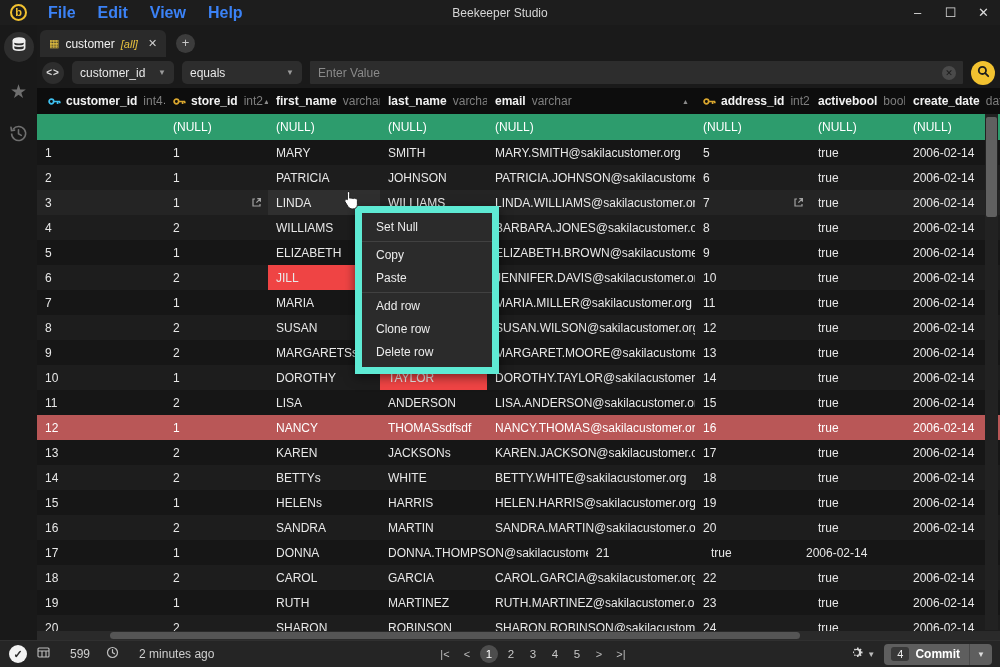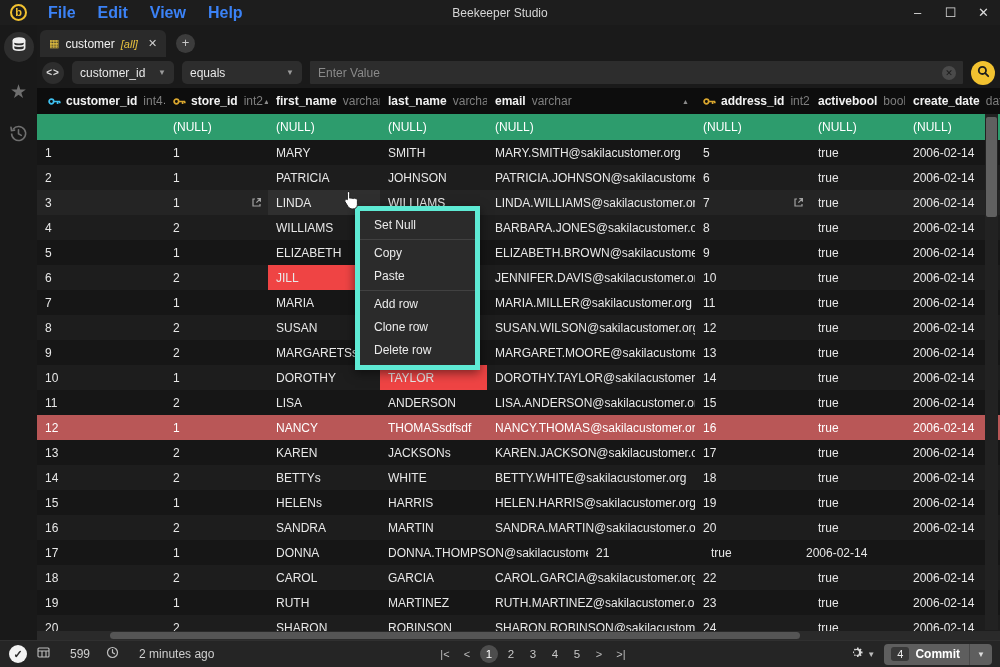--- a/index.html
+++ b/index.html
@@ -80,22 +80,22 @@
   .cell.edited { background:#ef4444; }
   .expand-ic { margin-left:auto; display:inline-flex; flex:none; opacity:.85; }
 
   
   .vscroll { position:absolute; top:114px; right:2px; width:13px; height:516px; background:#222; z-index:20; }
   .vthumb { margin:3px auto 0; width:11px; height:100px; background:#606060; border-radius:2px; }
   .hscroll { position:absolute; left:37px; right:0; bottom:27px; height:9px; background:#2a2a2a; z-index:25; }
   .hthumb { position:absolute; left:73px; top:1px; width:690px; height:7px; background:#555; border-radius:4px; }
 
   
-  .ctx { position:absolute; left:355px; top:206px; width:125px; background:#2b2b2b;
-         border:5px solid #5eead4; padding:3px 0; z-index:50; box-shadow:0 3px 10px rgba(0,0,0,.5); }
+  .ctx { position:absolute; left:355px; top:206px; width:144px; background:#2b2b2b;
+         border:7px solid #5eead4; padding:3px 0; z-index:50; box-shadow:0 3px 10px rgba(0,0,0,.5); }
   .ctx-item { height:23px; line-height:23px; padding-left:14px; font-size:12px; color:#ececec; }
   .ctx-div { border-top:1px solid #414141; margin:2px 0; }
 
   
   .cursor { position:absolute; left:342px; top:190px; z-index:60; }
 
   
   .statusbar { position:absolute; left:0; right:0; bottom:0; height:27px; background:#252525;
                border-top:1px solid #303030; display:flex; align-items:center; z-index:40; }
   .chk-circle { width:18px; height:18px; border-radius:50%; background:#f2f2f2; color:#2b2b2b;

